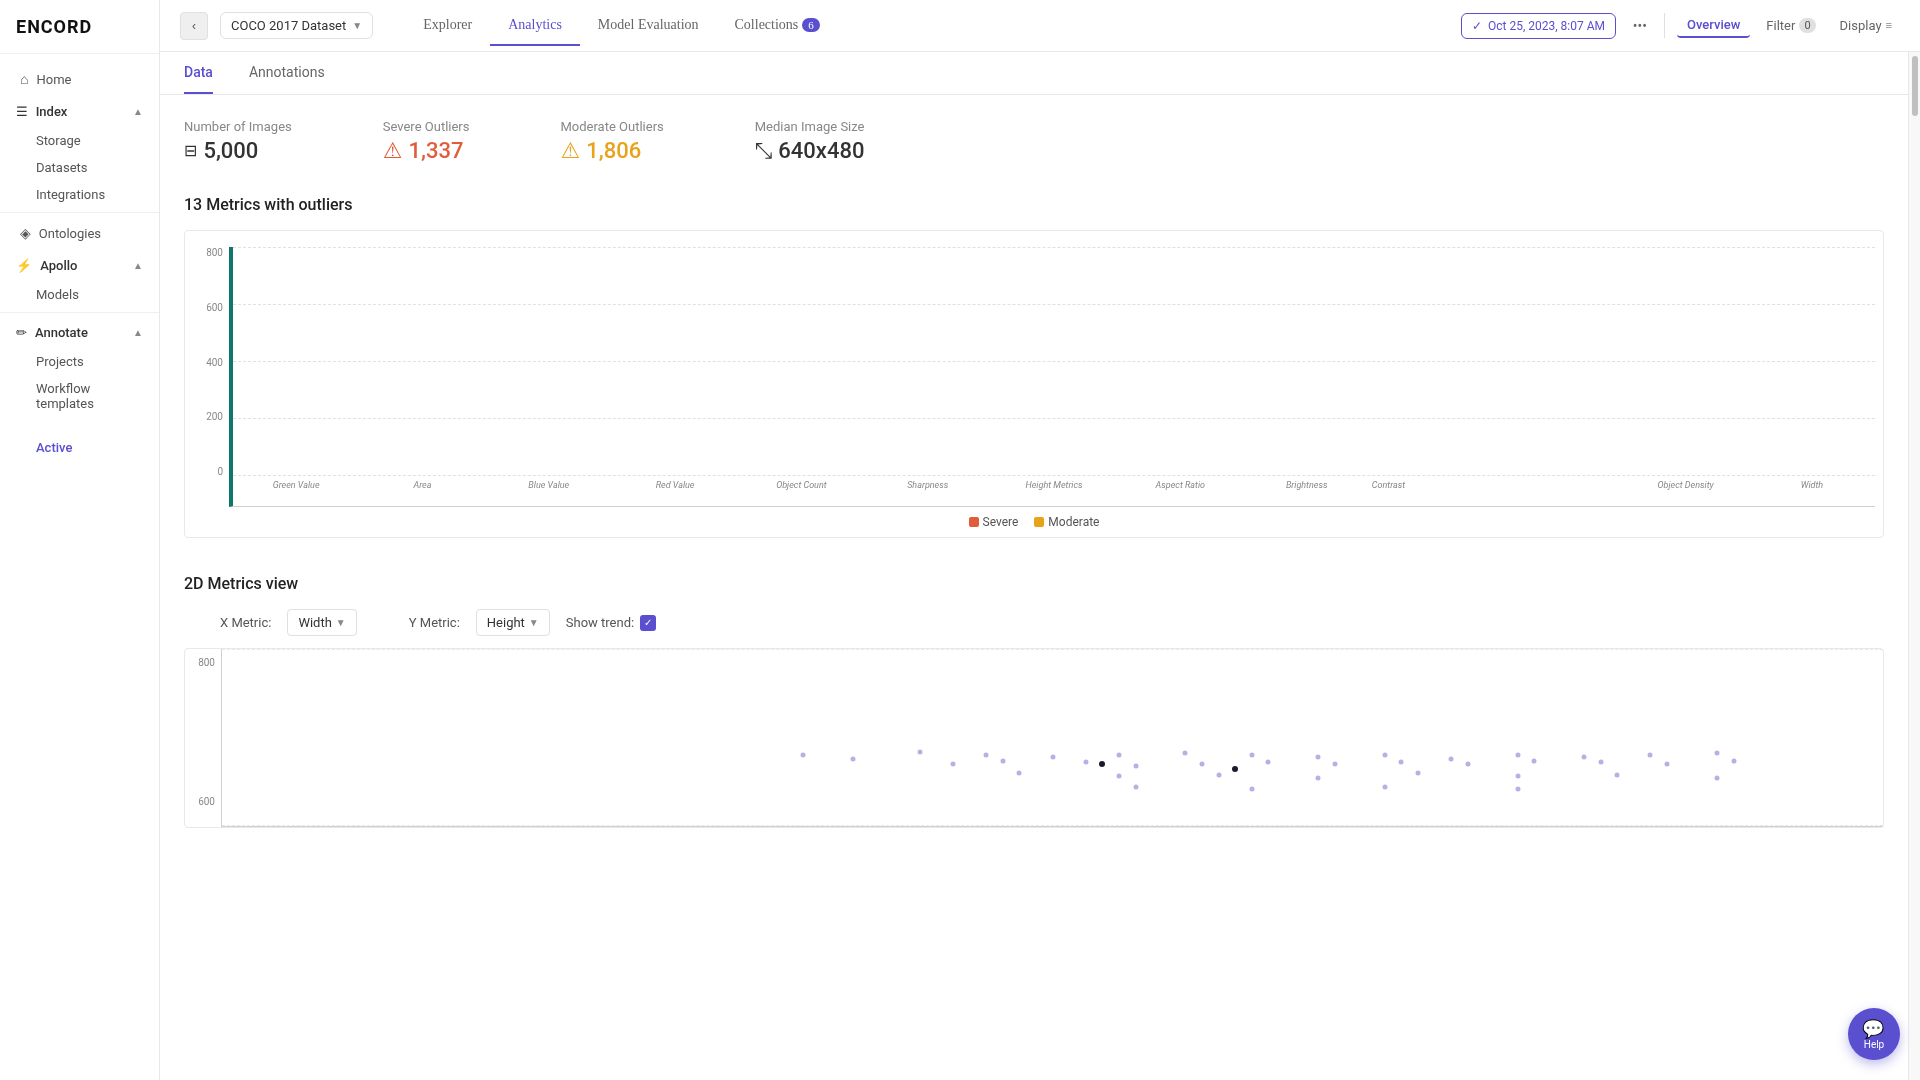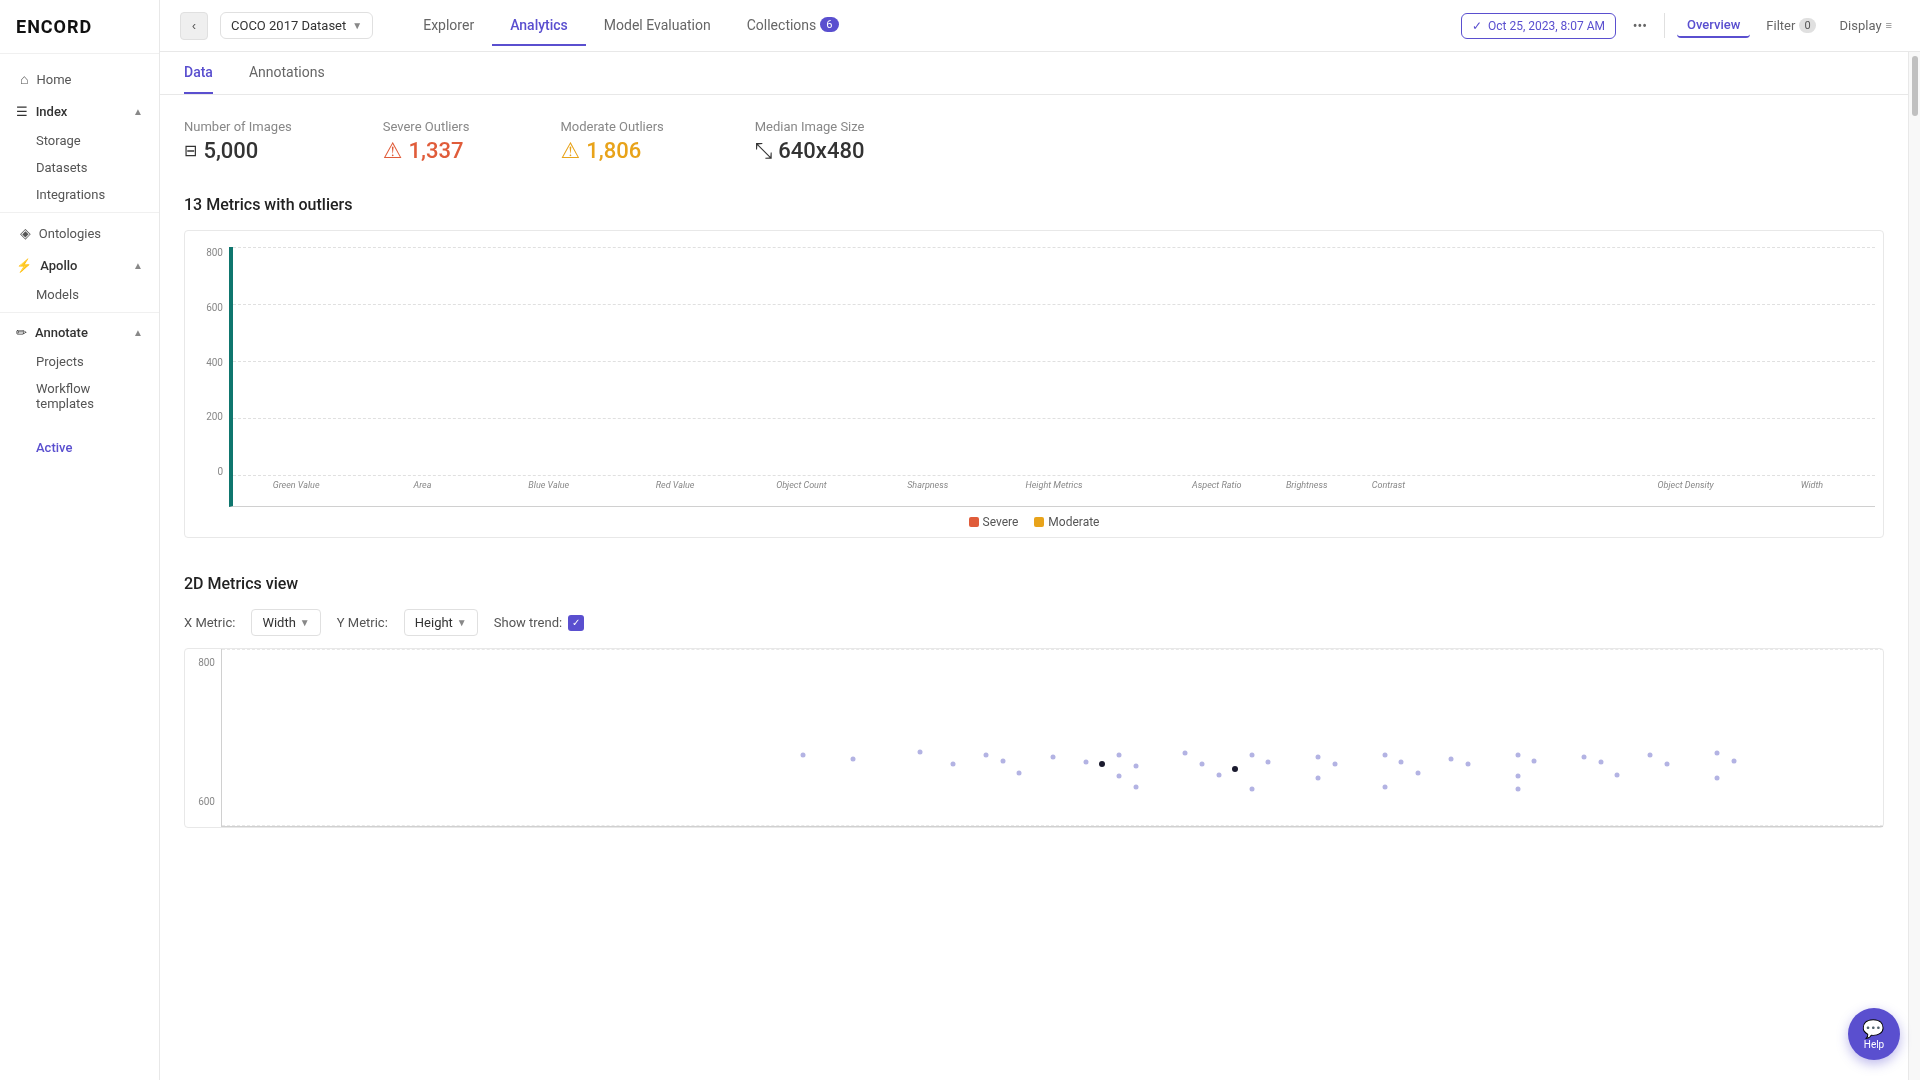--- a/index.html
+++ b/index.html
@@ -18,21 +18,21 @@
     .divider { height: 1px; background: #f0f0f0; margin: 4px 0; }
 
     
     .main { flex: 1; display: flex; flex-direction: column; overflow: hidden; }
 
     
     .topbar { display: flex; align-items: center; padding: 0 20px; height: 52px; background: #fff; border-bottom: 1px solid #e8e8e8; gap: 12px; }
     .back-btn { width: 28px; height: 28px; border-radius: 4px; border: 1px solid #e0e0e0; display: flex; align-items: center; justify-content: center; cursor: pointer; font-size: 12px; color: #555; }
     .dataset-selector { display: flex; align-items: center; gap: 6px; border: 1px solid #e0e0e0; border-radius: 6px; padding: 5px 10px; font-size: 13px; color: #333; cursor: pointer; background: #fff; }
     .tabs { display: flex; gap: 0; margin-left: 20px; }
-    .tab { padding: 0 18px; height: 40px; display: flex; align-items: center; font-size: 14px; color: #666; cursor: pointer; border-bottom: 2px solid transparent; }
+    .tab { padding: 0 18px; height: 40px; display: flex; align-items: center; font-size: 14px; color: #666; cursor: pointer; border-bottom: 2px solid transparent; font-family: Liberation Serif, serif; }
     .tab.active { color: #5a4fcf; border-bottom: 2px solid #5a4fcf; font-weight: 500; }
     .tab-badge { background: #5a4fcf; color: #fff; border-radius: 10px; padding: 1px 6px; font-size: 11px; margin-left: 4px; }
     .topbar-right { margin-left: auto; display: flex; align-items: center; gap: 10px; }
     .date-btn { display: flex; align-items: center; gap: 6px; border: 1px solid #5a4fcf; border-radius: 6px; padding: 5px 10px; font-size: 12px; color: #5a4fcf; cursor: pointer; background: #fff; }
     .topbar-icon { width: 28px; height: 28px; display: flex; align-items: center; justify-content: center; color: #666; cursor: pointer; font-size: 14px; }
     .view-tabs { display: flex; gap: 8px; align-items: center; border-left: 1px solid #e0e0e0; padding-left: 12px; }
     .view-tab { padding: 4px 10px; font-size: 13px; color: #666; cursor: pointer; border-radius: 4px; }
     .view-tab.active { color: #5a4fcf; font-weight: 500; border-bottom: 2px solid #5a4fcf; }
     .filter-btn { display: flex; align-items: center; gap: 4px; font-size: 13px; color: #666; cursor: pointer; padding: 4px 8px; }
     .filter-badge { background: #e0e0e0; color: #555; border-radius: 10px; padding: 1px 5px; font-size: 11px; }
@@ -59,21 +59,21 @@
     
     .section { padding: 16px 24px 0; }
     .section-title { font-size: 16px; font-weight: 500; color: #222; margin-bottom: 16px; }
 
     
     .chart-container { padding: 0 24px 20px; }
 
     
     .section-2d { padding: 16px 24px; }
     .metric-selectors { display: flex; gap: 16px; align-items: center; margin-bottom: 12px; flex-wrap: wrap; }
-    .metric-label { font-size: 13px; color: #555; }
+    .metric-label { font-size: 13px; color: #555; margin-left: 36px; }
     .metric-select { display: flex; align-items: center; gap: 4px; border: 1px solid #e0e0e0; border-radius: 4px; padding: 5px 10px; font-size: 13px; color: #333; cursor: pointer; background: #fff; }
     .show-trend { display: flex; align-items: center; gap: 6px; font-size: 13px; color: #555; }
     .checkbox { width: 16px; height: 16px; background: #5a4fcf; border-radius: 3px; display: flex; align-items: center; justify-content: center; color: #fff; font-size: 10px; cursor: pointer; }
 
     
     .help-btn { position: fixed; bottom: 20px; right: 20px; width: 52px; height: 52px; background: #5a4fcf; border-radius: 50%; display: flex; flex-direction: column; align-items: center; justify-content: center; color: #fff; font-size: 10px; cursor: pointer; box-shadow: 0 4px 12px rgba(90,79,207,0.4); }
     .help-btn .help-icon { font-size: 18px; }
   </style>
 </head>
 <body>
@@ -278,21 +278,21 @@
                 </div>
 
               <div id="x-labels" style="position:absolute;bottom:0;left:0;right:0;height:30px;display:flex;align-items:flex-start;padding-top:4px;">
                   <div style="flex: 1 1 0%; text-align: center; font-size: 9px; color: rgb(136, 136, 136); line-height: 1.3; padding: 0px 2px;">Green Value</div>
                   <div style="flex: 1 1 0%; text-align: center; font-size: 9px; color: rgb(136, 136, 136); line-height: 1.3; padding: 0px 2px;">Area</div>
                   <div style="flex: 1 1 0%; text-align: center; font-size: 9px; color: rgb(136, 136, 136); line-height: 1.3; padding: 0px 2px;">Blue Value</div>
                   <div style="flex: 1 1 0%; text-align: center; font-size: 9px; color: rgb(136, 136, 136); line-height: 1.3; padding: 0px 2px;">Red Value</div>
                   <div style="flex: 1 1 0%; text-align: center; font-size: 9px; color: rgb(136, 136, 136); line-height: 1.3; padding: 0px 2px;">Object Count</div>
                   <div style="flex: 1 1 0%; text-align: center; font-size: 9px; color: rgb(136, 136, 136); line-height: 1.3; padding: 0px 2px;">Sharpness</div>
                   <div style="flex: 1 1 0%; text-align: center; font-size: 9px; color: rgb(136, 136, 136); line-height: 1.3; padding: 0px 2px;">Height Metrics</div>
-                  <div style="flex: 1 1 0%; text-align: right; font-size: 9px; color: rgb(136, 136, 136); line-height: 1.3; padding: 0px 2px;">Aspect Ratio</div>
+                  <div style="flex: 1 1 0%; text-align: center; font-size: 9px; color: rgb(136, 136, 136); line-height: 1.3; padding: 0px 2px;">Aspect Ratio</div>
                   <div style="flex: 1 1 0%; text-align: center; font-size: 9px; color: rgb(136, 136, 136); line-height: 1.3; padding: 0px 2px;">Brightness</div>
                   <div style="flex: 1 1 0%; text-align: left; font-size: 9px; color: rgb(136, 136, 136); line-height: 1.3; padding: 0px 2px;">Contrast</div>
                   <div style="flex: 1 1 0%; text-align: center; font-size: 9px; color: rgb(136, 136, 136); line-height: 1.3; padding: 0px 2px;"></div>
                   <div style="flex: 1 1 0%; text-align: center; font-size: 9px; color: rgb(136, 136, 136); line-height: 1.3; padding: 0px 2px;">Object Density</div>
                   <div style="flex: 1 1 0%; text-align: center; font-size: 9px; color: rgb(136, 136, 136); line-height: 1.3; padding: 0px 2px;">Width</div>
                 </div>
             </div>
           </div>
 
           <div style="display:flex;gap:16px;justify-content:center;padding:8px 0 8px;">

